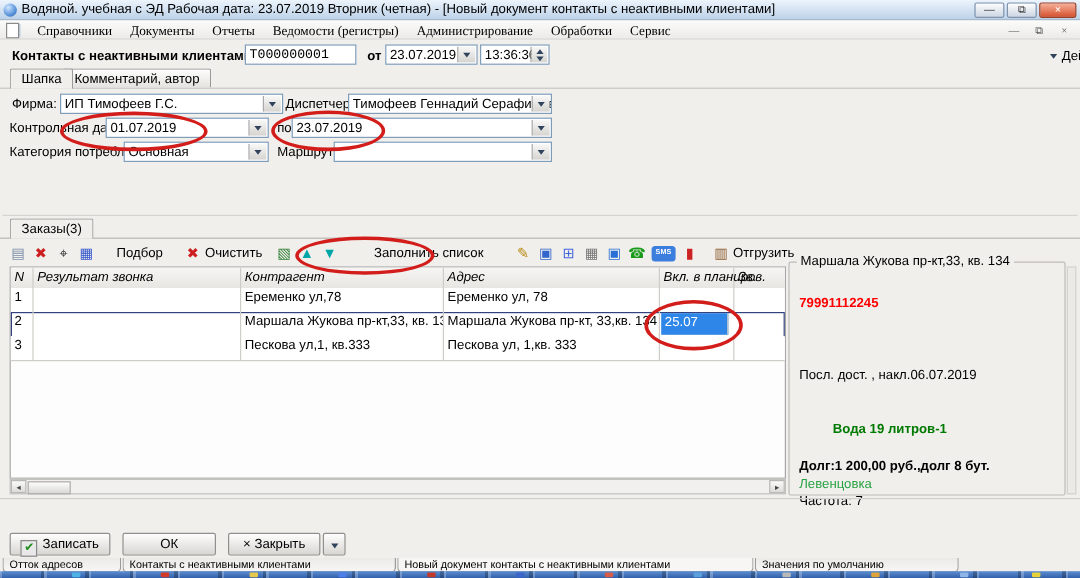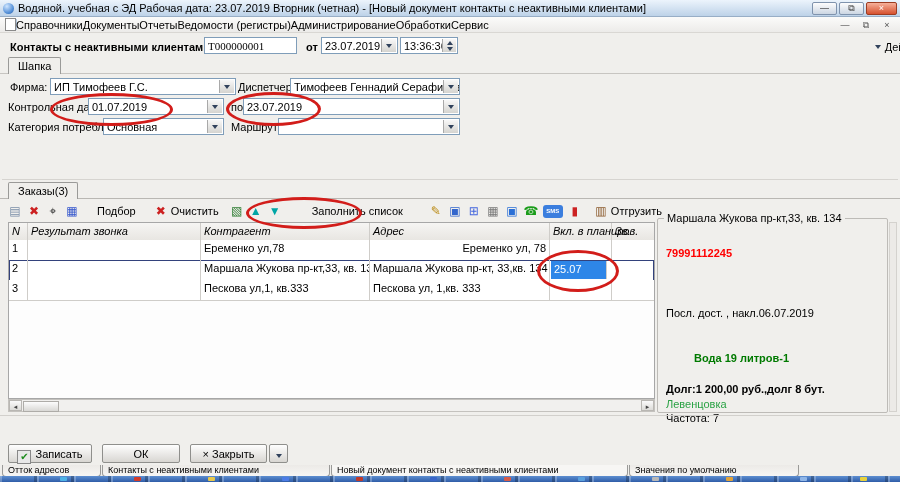--- a/index.html
+++ b/index.html
@@ -8,34 +8,34 @@
 
   
   .titlebar{position:absolute;left:0;top:0;width:900px;height:17px;background:linear-gradient(#ecf4fc,#bdd2e8);border-bottom:1px solid #98aec6;display:flex;align-items:center;padding-left:3px;box-sizing:border-box;}
   .app-ico{width:11px;height:11px;border-radius:50%;background:radial-gradient(circle at 35% 30%,#cfe6ff,#4f8cd6 65%,#2a5c9e);margin-right:4px;flex:0 0 auto;}
   .title-text{font-size:11px;white-space:nowrap;overflow:hidden;}
   .winbtns{position:absolute;right:3px;top:2px;display:flex;gap:2px;}
   .wbtn{width:25px;height:13px;border:1px solid #7f93ad;border-radius:2px;background:linear-gradient(#fdfdfd,#ccd6e3);font-size:9px;line-height:11px;text-align:center;color:#333;box-sizing:border-box;}
   .wbtn.close{width:31px;background:linear-gradient(#f6b09a,#d6512f);color:#fff;border-color:#9c3c22;}
 
   
-  .menubar{position:absolute;left:0;top:17px;width:900px;height:16px;background:linear-gradient(#fbfbfa,#ecebe9);border-bottom:1px solid #d9d7d3;display:flex;align-items:center;padding-left:5px;box-sizing:border-box;}
+  .menubar{position:absolute;left:0;top:17px;width:900px;height:16px;background:linear-gradient(#fbfbfa,#ecebe9);border-bottom:1px solid #d9d7d3;display:flex;align-items:flex-end;gap:15px;padding-left:5px;box-sizing:border-box;font-family:Liberation Serif, serif;}
   .doc-ico{width:9px;height:11px;background:#fff;border:1px solid #8a8a8a;box-shadow:2px 0 0 -1px #b5c7de;}
   .menu-item{white-space:nowrap;cursor:default;}
   .childctrl{position:absolute;right:4px;top:2px;display:flex;gap:3px;color:#555;font-size:9px;}
   .cbtn{width:16px;height:12px;text-align:center;line-height:11px;border:1px solid transparent;}
 
   
   .b{font-weight:bold;}
   .field{position:absolute;background:#fff;border:1px solid #7f9db9;height:17px;box-sizing:border-box;font-size:11px;padding:2px 3px 0 3px;white-space:nowrap;overflow:hidden;}
   .combo-arrow{position:absolute;right:1px;top:1px;bottom:1px;width:14px;background:linear-gradient(#f8f8f8,#d5d4d0);border-left:1px solid #a9a9a9;display:flex;align-items:center;justify-content:center;}
   .tri-d{width:0;height:0;border-left:3px solid transparent;border-right:3px solid transparent;border-top:4px solid #31425c;}
   .spinner{position:absolute;right:1px;top:1px;bottom:1px;width:13px;background:linear-gradient(#f8f8f8,#d5d4d0);border-left:1px solid #a9a9a9;display:flex;flex-direction:column;align-items:center;justify-content:center;gap:2px;}
   .tri-u{width:0;height:0;border-left:3px solid transparent;border-right:3px solid transparent;border-bottom:4px solid #31425c;}
-  input.num{position:absolute;background:#fff;border:1px solid #7f9db9;height:17px;box-sizing:border-box;font-size:11px;font-family:Liberation Serif, serif;padding:0 3px;}
+  input.num{position:absolute;background:#fff;border:1px solid #7f9db9;height:17px;box-sizing:border-box;font-size:11px;font-family:Liberation Mono, monospace;padding:0 3px;}
   .actions{position:absolute;right:10px;top:41px;display:flex;align-items:center;gap:4px;}
 
   
   .tab{position:absolute;height:16px;border:1px solid #9a9a98;border-bottom:none;border-radius:2px 2px 0 0;background:linear-gradient(#fdfdfd,#e4e2de);padding:2px 9px 0 9px;box-sizing:border-box;white-space:nowrap;}
   .tab.active{background:#f0efec;z-index:3;height:17px;}
   .hline{position:absolute;height:1px;background:#9a9a98;}
 
   
   .toolbar{position:absolute;left:6px;top:200px;width:886px;height:22px;display:flex;align-items:center;gap:1px;}
   .tbi{width:18px;height:16px;text-align:center;font-size:12px;line-height:16px;flex:0 0 auto;}
@@ -120,20 +120,21 @@
         <span class="tri-u"></span>
         <span class="tri-d"></span>
       </span>
   </div>
   <div class="actions">
     <span class="tri-d"></span>
     <span>Действия</span>
   </div>
 
   <div class="tab active" style="left:8px;top:57px;z-index:3;">Шапка</div>
+  <div class="tab" style="left:52px;top:57px;">Комментарий, автор</div>
   <div class="hline" style="left:0;top:73px;width:900px;background:#c7c5c1;"></div>
 
   <div style="position:absolute;left:10px;top:81px;">Фирма:</div>
   <div class="field" style="left:50px;top:78px;width:186px;">
     <span>ИП Тимофеев Г.С.</span>
     <span class="combo-arrow">
         <span class="tri-d"></span>
       </span>
   </div>
   <div style="position:absolute;left:238px;top:81px;">Диспетчер:</div>
@@ -215,21 +216,21 @@
       <span class="gc" style="left:192px;width:169px;">Контрагент</span>
       <span class="gc" style="left:361px;width:180px;">Адрес</span>
       <span class="gc" style="left:541px;width:62px;overflow:visible;">Вкл. в планиров.</span>
       <span class="gc" style="left:603px;width:42px;border-right:none;">Зв.</span>
     </div>
 
     <div class="grow" style="top:17px;">
       <span class="gc" style="left:0;width:19px;">1</span>
       <span class="gc" style="left:19px;width:173px;"></span>
       <span class="gc" style="left:192px;width:169px;">Еременко ул,78</span>
-      <span class="gc" style="left:361px;width:180px;text-align:right;">Еременко ул, 78</span>
+      <span class="gc" style="left:361px;width:180px;">Еременко ул, 78</span>
       <span class="gc" style="left:541px;width:62px;"></span>
       <span class="gc" style="left:603px;width:42px;border-right:none;"></span>
     </div>
 
     <div class="grow sel" style="top:37px;">
       <span class="gc" style="left:0;width:19px;">2</span>
       <span class="gc" style="left:19px;width:173px;"></span>
       <span class="gc" style="left:192px;width:169px;">Маршала Жукова пр-кт,33, кв. 134</span>
       <span class="gc" style="left:361px;width:180px;">Маршала Жукова пр-кт, 33,кв. 134</span>
       <span class="gc cell-sel" style="left:542px;width:56px;top:1px;bottom:1px;">25.07</span>

